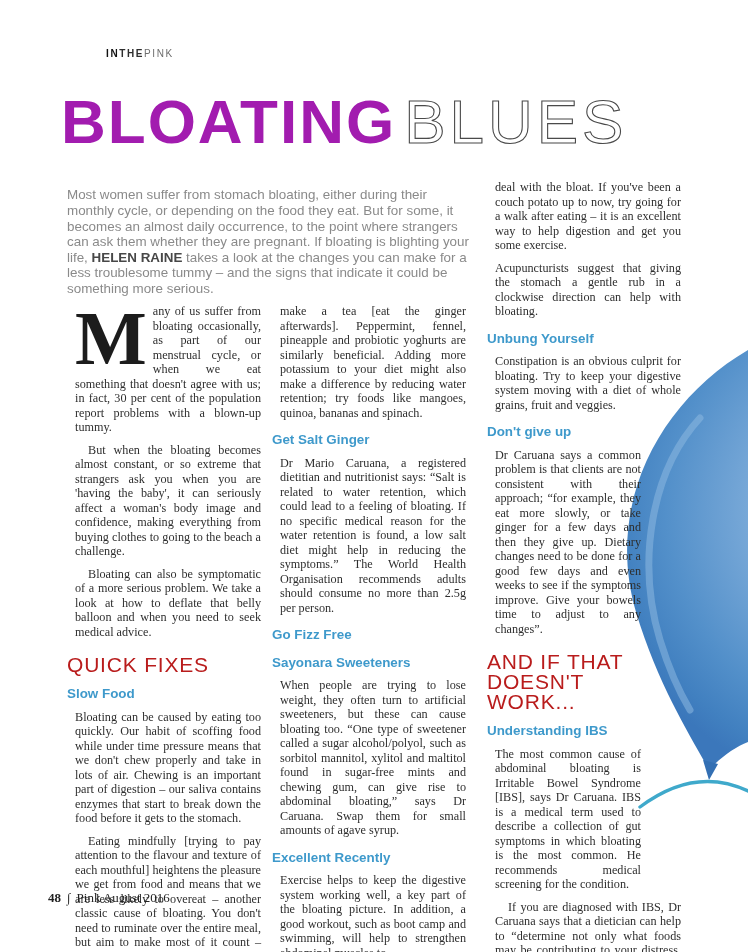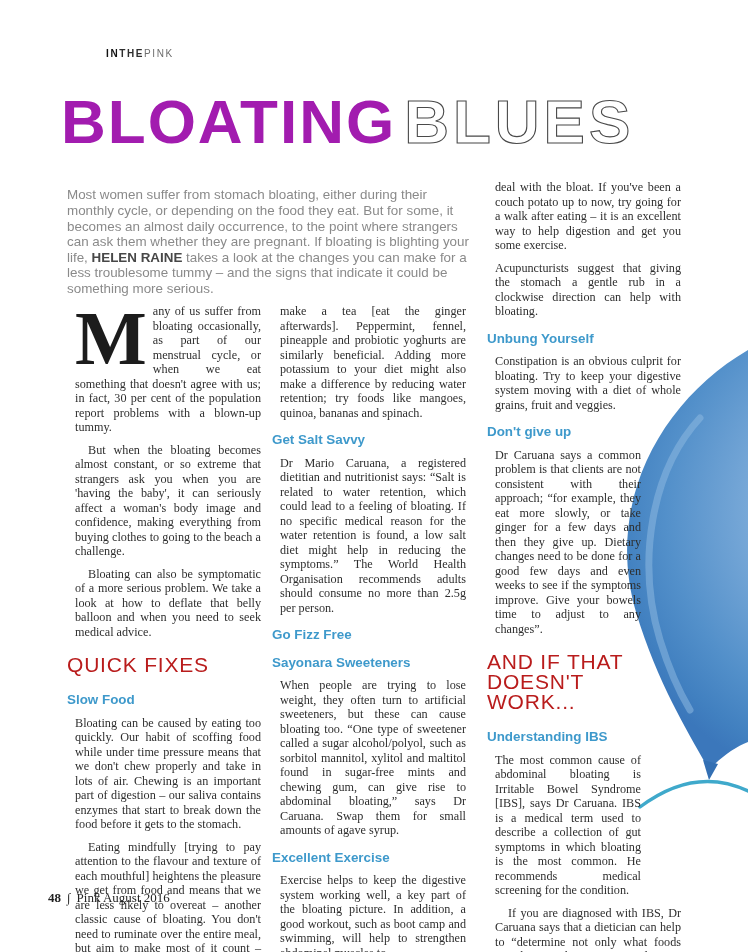--- a/index.html
+++ b/index.html
@@ -21,21 +21,21 @@
   .kicker .k-pink{font-weight:400;color:#6d6d6d;}
   
   .title{
     position:absolute;left:61px;top:90px;
     font-family:"Liberation Sans", sans-serif;
     font-size:62px;line-height:64px;white-space:nowrap;
   }
   .title .t-blue{color:#a21caf;font-weight:600;letter-spacing:2px;}
   .title .t-outline{
     color:transparent;-webkit-text-stroke:1.1px #4a4a4a;
-    font-weight:700;letter-spacing:4px;margin-left:8px;text-align:right;
+    font-weight:400;letter-spacing:4px;margin-left:8px;text-align:right;
   }
   
   .intro{
     position:absolute;left:67px;top:174px;width:408px;
     font-family:"Liberation Sans", sans-serif;
     font-size:13.4px;line-height:15.6px;color:#8a8a8a;
   }
   .intro .author{font-weight:700;color:#474747;}
   
   .col{position:absolute;width:202px;z-index:2;
@@ -55,21 +55,21 @@
     font-size:21px;line-height:20px;letter-spacing:0.8px;
     color:#b91c1c;font-weight:400;
     margin:16px 0 9px 0;
   }
   .col3 .section-heading{max-width:160px;}
   .subhead{
     font-family:"Liberation Sans", sans-serif;
     font-size:13.4px;font-weight:700;color:#3e99cb;
     margin:13px 0 2px 0;
   }
-  .first-sub{margin-top:18px;}
+  .first-sub{margin-top:12px;}
   .pad-balloon{padding-right:40px;}
   
   .art{position:absolute;left:0;top:0;width:748px;height:952px;z-index:1;pointer-events:none;}
   
   .footer{
     position:absolute;left:48px;top:890px;
     font-size:13px;color:#222;z-index:3;
   }
   .footer .pageno{font-weight:700;}
   .footer .sep{font-style:italic;padding:0 6px;color:#333;}
@@ -113,26 +113,26 @@
     <h2 class="section-heading">QUICK FIXES</h2>
     <h3 class="subhead first-sub">Slow Food</h3>
     <p>Bloating can be caused by eating too quickly. Our habit of scoffing food while under time pressure means that we don't chew properly and take in lots of air. Chewing is an important part of digestion – our saliva contains enzymes that start to break down the food before it gets to the stomach.</p>
     <p class="indent">Eating mindfully [trying to pay attention to the flavour and texture of each mouthful] heightens the pleasure we get from food and means that we are less likely to overeat – another classic cause of bloating. You don't need to ruminate over the entire meal, but aim to make most of it count – some experts recommend chewing each mouthful 20 times.</p>
     <h3 class="subhead">Go Bananas with Ginger</h3>
     <p>Ginger is good for the stomach because of its natural anti-inflammatory properties – pour hot water on fresh slices of ginger to</p>
   </div>
 
   <div class="col col2">
     <p>make a tea [eat the ginger afterwards]. Peppermint, fennel, pineapple and probiotic yoghurts are similarly beneficial. Adding more potassium to your diet might also make a difference by reducing water retention; try foods like mangoes, quinoa, bananas and spinach.</p>
-    <h3 class="subhead">Get Salt Savvy</h3>
+    <h3 class="subhead">Get Salt Ginger</h3>
     <p>Dr Mario Caruana, a registered dietitian and nutritionist says: “Salt is related to water retention, which could lead to a feeling of bloating. If no specific medical reason for the water retention is found, a low salt diet might help in reducing the symptoms.” The World Health Organisation recommends adults should consume no more than 2.5g per person.</p>
     <h3 class="subhead">Go Fizz Free</h3>
     <h3 class="subhead">Sayonara Sweeteners</h3>
     <p>When people are trying to lose weight, they often turn to artificial sweeteners, but these can cause bloating too. “One type of sweetener called a sugar alcohol/polyol, such as sorbitol mannitol, xylitol and maltitol found in sugar-free mints and chewing gum, can give rise to abdominal bloating,” says Dr Caruana. Swap them for small amounts of agave syrup.</p>
-    <h3 class="subhead">Excellent Exercise</h3>
+    <h3 class="subhead">Excellent Recently</h3>
     <p>Exercise helps to keep the digestive system working well, a key part of the bloating picture. In addition, a good workout, such as boot camp and swimming, will help to strengthen abdominal muscles to</p>
   </div>
 
   <div class="col col3">
     <p>deal with the bloat. If you've been a couch potato up to now, try going for a walk after eating – it is an excellent way to help digestion and get you some exercise.</p>
     <p>Acupuncturists suggest that giving the stomach a gentle rub in a clockwise direction can help with bloating.</p>
     <h3 class="subhead">Unbung Yourself</h3>
     <p>Constipation is an obvious culprit for bloating. Try to keep your digestive system moving with a diet of whole grains, fruit and veggies.</p>
     <h3 class="subhead">Don't give up</h3>
     <p class="pad-balloon">Dr Caruana says a common problem is that clients are not consistent with their approach; “for example, they eat more slowly, or take ginger for a few days and then they give up. Dietary changes need to be done for a good few days and even weeks to see if the symptoms improve. Give your bowels time to adjust to any changes”.</p>

